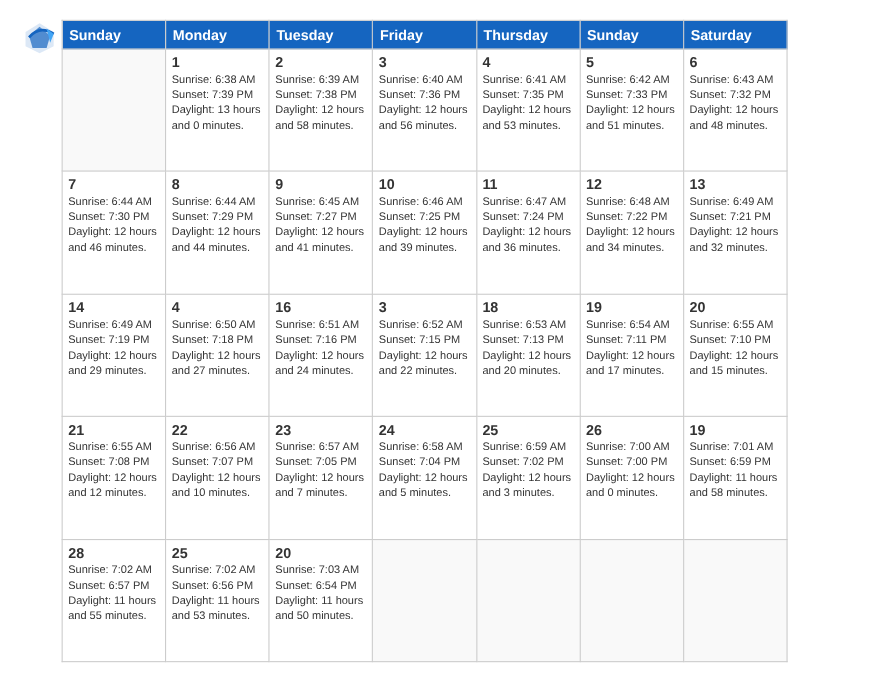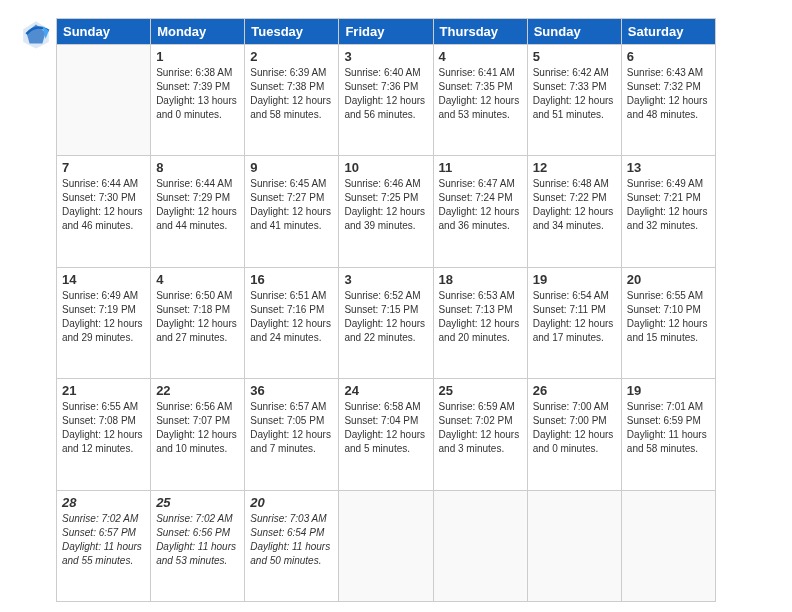--- a/index.html
+++ b/index.html
@@ -86,21 +86,20 @@
     .day-info {
       font-size: 10px;
       line-height: 1.4;
       color: #333;
     }
     .calendar tr td {
       height: 80px;
     }
     .calendar tr:last-child td {
       height: 72px;
-      font-style: italic;
     }
   </style>
 </head>
 <body>
 
 <div class="page">
   <div class="header">
     <div class="logo">
       <svg class="logo-icon" viewBox="0 0 40 40">
         <polygon points="20,4 36,14 36,30 20,38 4,30 4,14" fill="#1565c0" opacity="0.15"></polygon>
@@ -222,21 +221,21 @@
         <tr>
           <td>
             <span class="day-num">21</span>
             <div class="day-info">Sunrise: 6:55 AM<br>Sunset: 7:08 PM<br>Daylight: 12 hours and 12 minutes.</div>
           </td>
           <td>
             <span class="day-num">22</span>
             <div class="day-info">Sunrise: 6:56 AM<br>Sunset: 7:07 PM<br>Daylight: 12 hours and 10 minutes.</div>
           </td>
           <td>
-            <span class="day-num">36</span>
+            <span class="day-num">23</span>
             <div class="day-info">Sunrise: 6:57 AM<br>Sunset: 7:05 PM<br>Daylight: 12 hours and 7 minutes.</div>
           </td>
           <td>
             <span class="day-num">24</span>
             <div class="day-info">Sunrise: 6:58 AM<br>Sunset: 7:04 PM<br>Daylight: 12 hours and 5 minutes.</div>
           </td>
           <td>
             <span class="day-num">25</span>
             <div class="day-info">Sunrise: 6:59 AM<br>Sunset: 7:02 PM<br>Daylight: 12 hours and 3 minutes.</div>
           </td>

